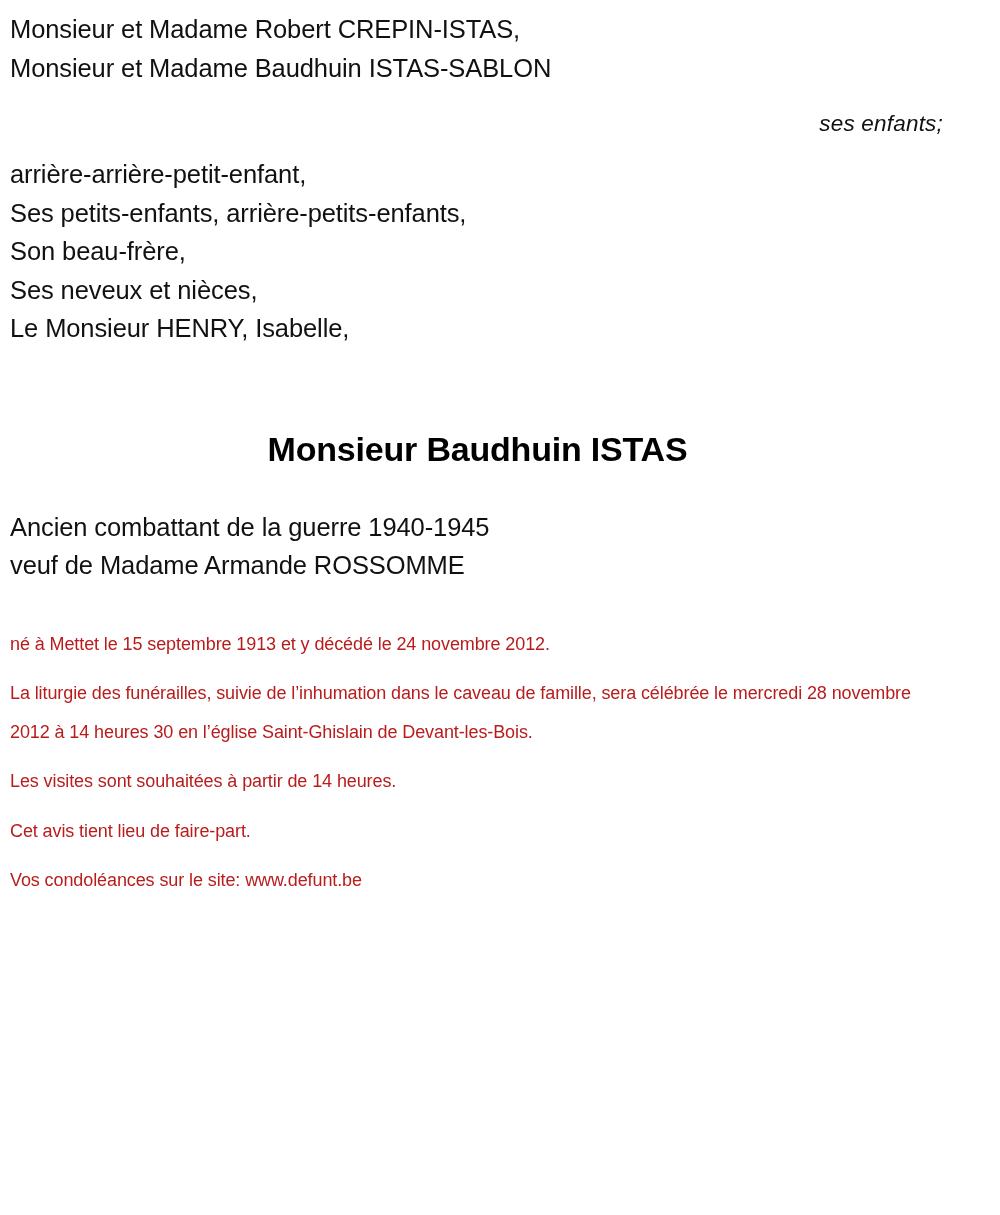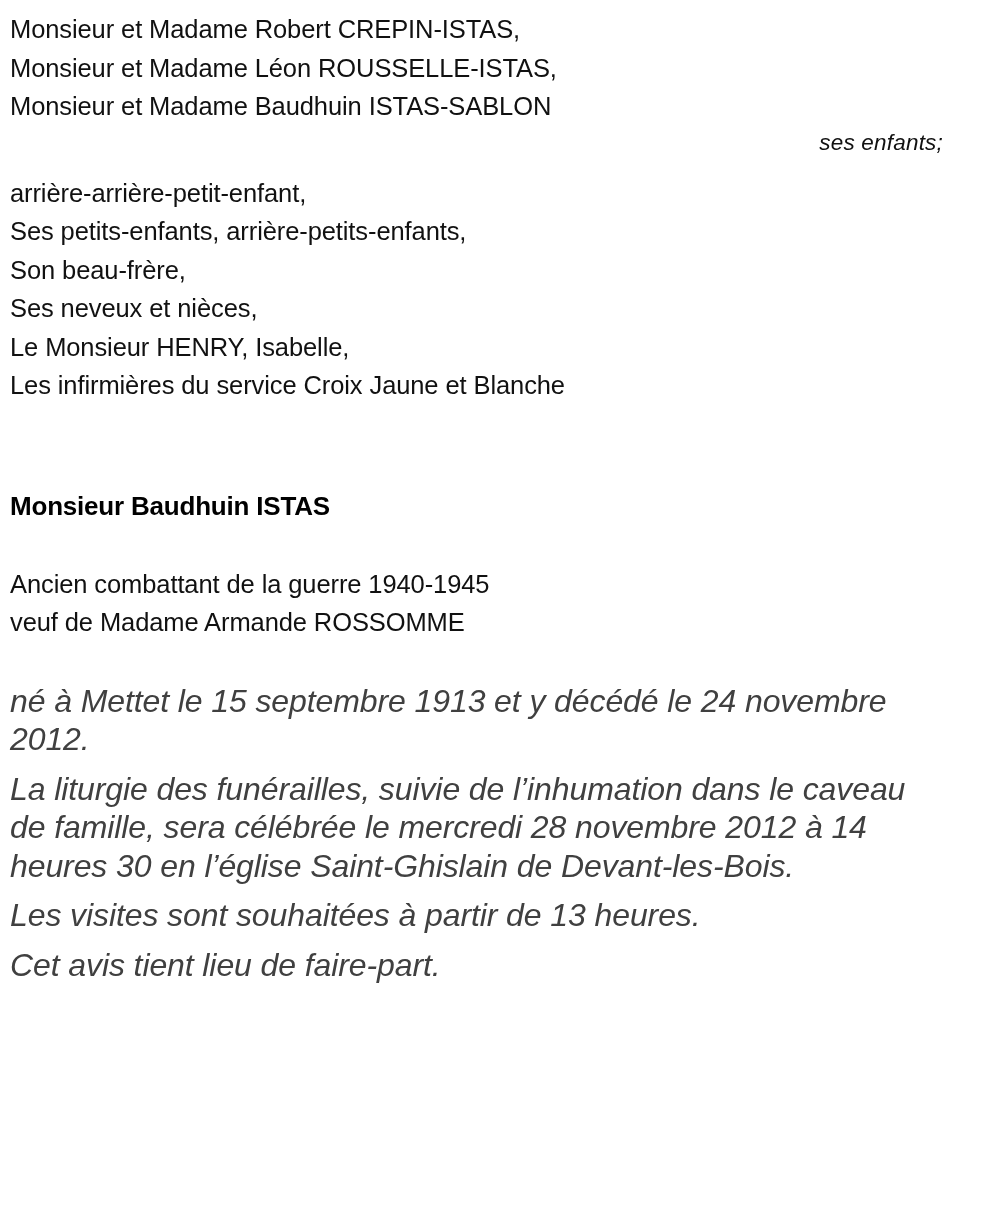--- a/index.html
+++ b/index.html
@@ -24,76 +24,75 @@
     overflow: hidden;
   }
   .line {
     font-size: 25.5px;
     line-height: 38.5px;
     letter-spacing: -0.1px;
     white-space: nowrap;
     color: #111111;
   }
   .para {
-    font-size: 32px;
+    font-size: 18px;
     line-height: 38.5px;
     letter-spacing: -0.1px;
-    color: #404040;
+    color: #b91c1c;
     margin: 0 0 11px 0;
     max-width: 935px;
-    font-style: italic;
   }
   .block {
     margin: 0;
   }
   .relation-note {
     text-align: right;
     font-style: italic;
     font-size: 22.5px;
     line-height: 34px;
     letter-spacing: 0.2px;
     padding-right: 2px;
     color: #111111;
+    margin-top: 20px;
   }
   .deceased-name {
-    font-size: 26px;
+    font-size: 34px;
     line-height: 42px;
     font-weight: bold;
     letter-spacing: -0.2px;
     color: #000000;
     white-space: nowrap;
+    text-align: center;
   }
   .spacer-sm { height: 14px; }
   .spacer-lg { height: 40px; }
   .spacer-xl { height: 44px; }
   .gap-before-name { height: 36px; }
   .gap-after-name { height: 38px; }
 </style>
 </head>
 <body>
 
 <div class="page">
 
   <div class="block">
     <div class="line">Monsieur et Madame Robert CREPIN-ISTAS,</div>
-    <div class="line">Monsieur et Madame Léon ROUSSELLE-ISTAS,</div>
     <div class="line">Monsieur et Madame Baudhuin ISTAS-SABLON</div>
   </div>
 
   <div class="relation-note">ses enfants;</div>
 
   <div class="spacer-sm"></div>
 
   <div class="block">
     <div class="line">arrière-arrière-petit-enfant,</div>
     <div class="line">Ses petits-enfants, arrière-petits-enfants,</div>
     <div class="line">Son beau-frère,</div>
     <div class="line">Ses neveux et nièces,</div>
     <div class="line">Le Monsieur HENRY, Isabelle,</div>
-    <div class="line">Les infirmières du service Croix Jaune et Blanche</div>
   </div>
 
   <div class="spacer-xl"></div>
 
 
   <div class="gap-before-name"></div>
 
   <div class="deceased-name">Monsieur Baudhuin ISTAS</div>
 
   <div class="gap-after-name"></div>
@@ -103,18 +102,19 @@
     <div class="line">veuf de Madame Armande ROSSOMME</div>
   </div>
 
   <div class="spacer-lg"></div>
 
   <p class="para">né à Mettet le 15 septembre 1913 et y décédé le 24 novembre 2012.</p>
 
   <p class="para">La liturgie des funérailles, suivie de l’inhumation dans le caveau de famille, sera célébrée le mercredi 28 novembre 2012 à 14 heures 30 en l’église Saint-Ghislain de Devant-les-Bois.</p>
 
 
-  <p class="para">Les visites sont souhaitées à partir de 13 heures.</p>
+  <p class="para">Les visites sont souhaitées à partir de 14 heures.</p>
 
   <p class="para">Cet avis tient lieu de faire-part.</p>
 
+  <p class="para">Vos condoléances sur le site: www.defunt.be</p>
 
 </div>
 
 </body></html>

